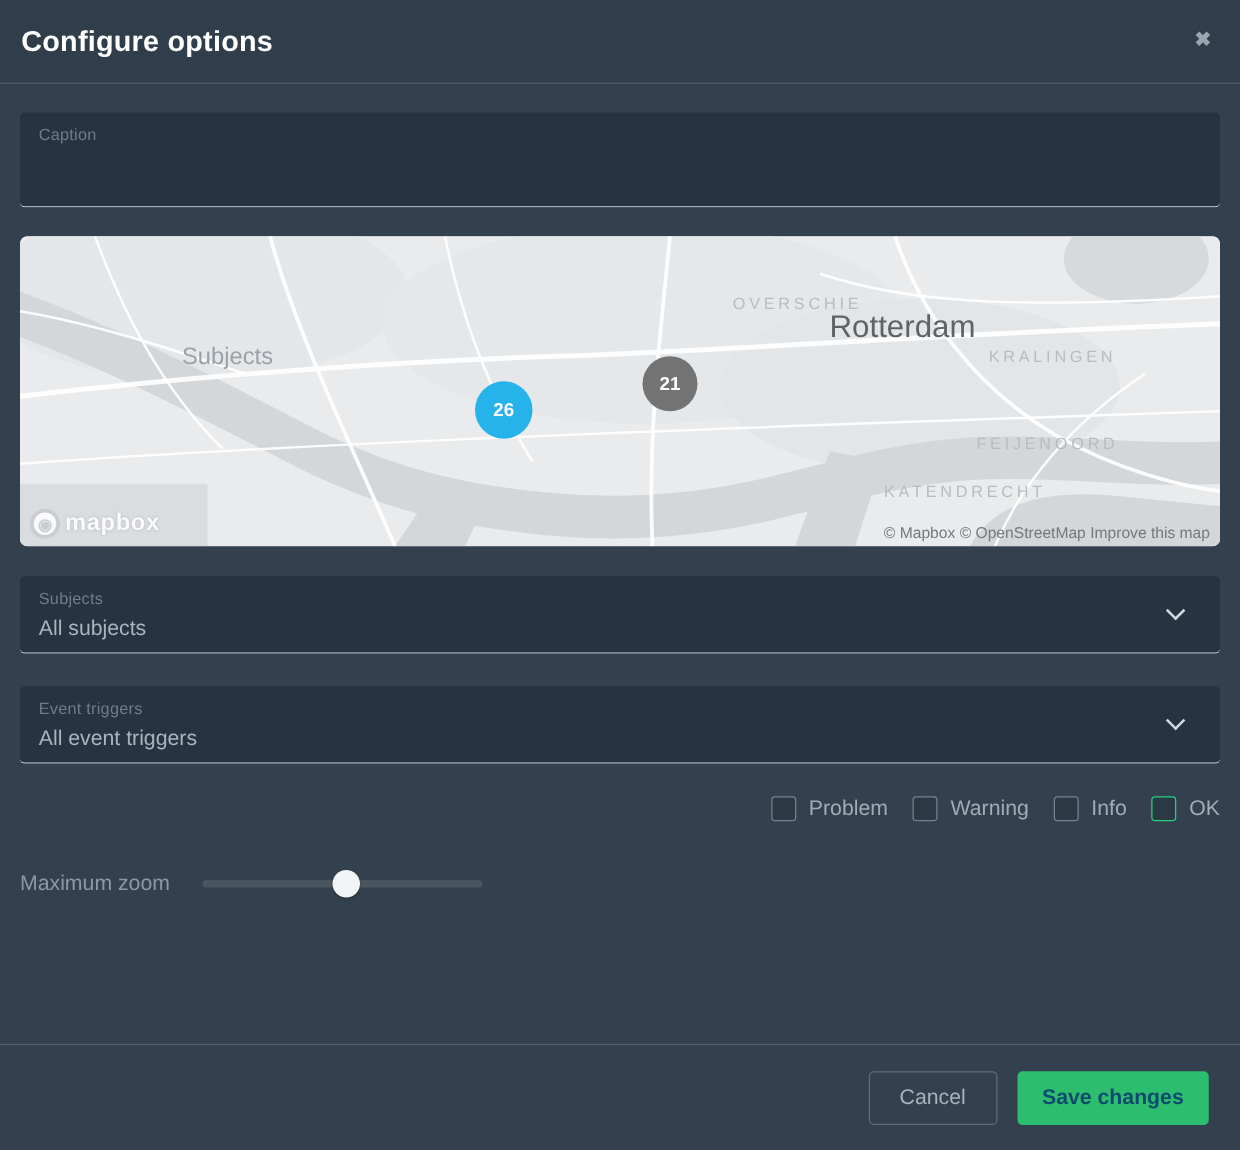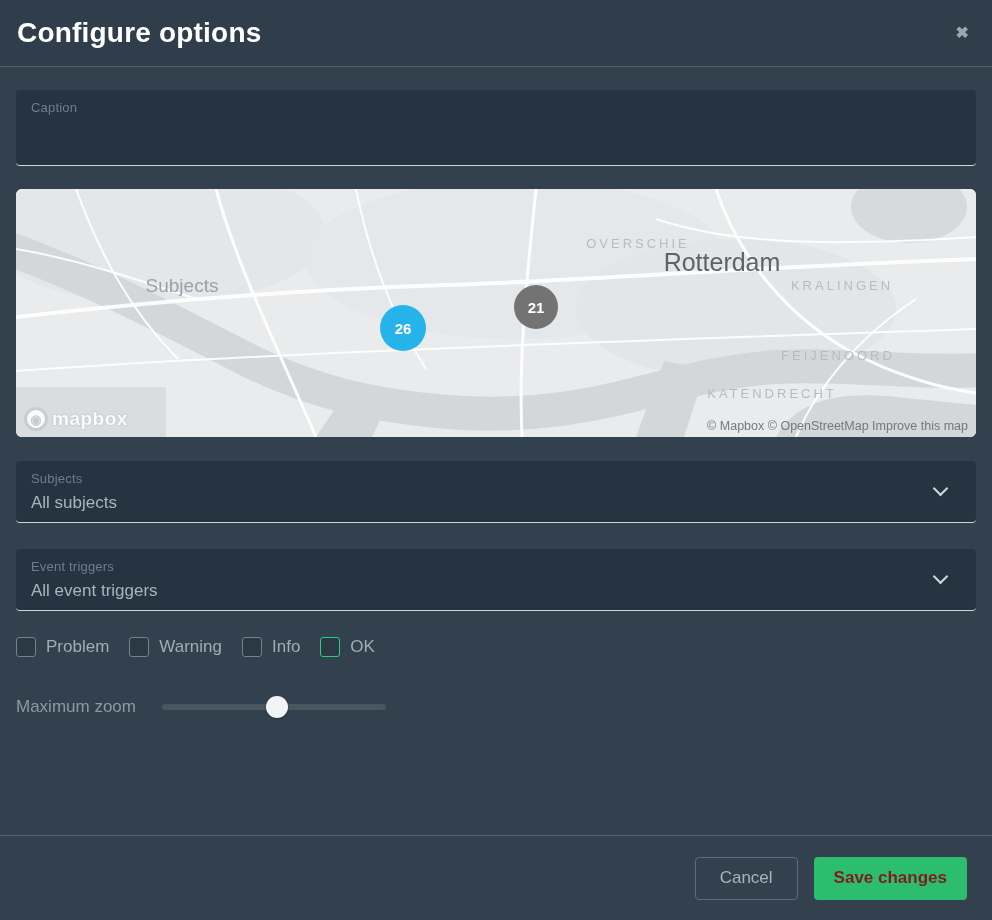--- a/index.html
+++ b/index.html
@@ -11,21 +11,21 @@
   }
   .modal { position: relative; width: 992px; height: 920px; background: #32414d; }
 
   
   .modal-header {
     height: 67px; padding: 0 17px;
     display: flex; align-items: center; justify-content: space-between;
     background: #2f3e4a;
     border-bottom: 1px solid #52606b;
   }
-  .modal-title { font-size: 28px; font-weight: 700; color: #ffffff; letter-spacing: .2px; }
+  .modal-title { font-size: 23px; font-weight: 700; color: #ffffff; letter-spacing: .2px; }
   .close-btn {
     background: none; border: none; cursor: pointer;
     color: #9aa7b0; font-size: 16px; font-weight: 700; line-height: 1;
     padding: 6px;
   }
 
   
   .modal-body { padding: 23px 16px 0 16px; }
 
   .field {
@@ -90,21 +90,21 @@
   .map-attribution {
     position: absolute; right: 8px; bottom: 4px;
     font-size: 12.5px; color: #75797e; cursor: pointer;
   }
 
   .mt-map-gap { margin-top: 24px; }
   .mt-26 { margin-top: 26px; }
   .mt-25 { margin-top: 25px; }
 
   
-  .checkbox-row { display: flex; align-items: center; gap: 20px; margin-top: 25px; height: 22px; }
+  .checkbox-row { display: flex; align-items: center; gap: 20px; margin-top: 25px; height: 22px; justify-content: flex-end; }
   .checkbox-group { display: flex; align-items: center; gap: 10px; cursor: pointer; }
   .checkbox-box {
     width: 20px; height: 20px; border-radius: 3px;
     border: 1px solid #72828f; background: #2b3945;
   }
   .checkbox-box.ok { border-color: #26d07e; }
   .checkbox-label { font-size: 17px; color: #9fadb7; }
 
   
   .slider-row { display: flex; align-items: center; margin-top: 37px; height: 24px; }
@@ -130,21 +130,21 @@
   }
   .btn {
     height: 43px; border-radius: 4px; font-size: 17px; cursor: pointer;
     font-family: "Liberation Sans", sans-serif;
   }
   .btn-cancel {
     background: transparent; border: 1px solid #5f6d79; color: #a7b3bd;
     padding: 0 24px;
   }
   .btn-save {
-    background: #2dbd6e; border: none; color: #7f1d1d; font-weight: 700;
+    background: #2dbd6e; border: none; color: #0c4a6e; font-weight: 700;
     padding: 0 20px;
   }
 </style>
 </head>
 <body>
 
 <div class="modal">
 
   <div class="modal-header">
     <span class="modal-title">Configure options</span>

